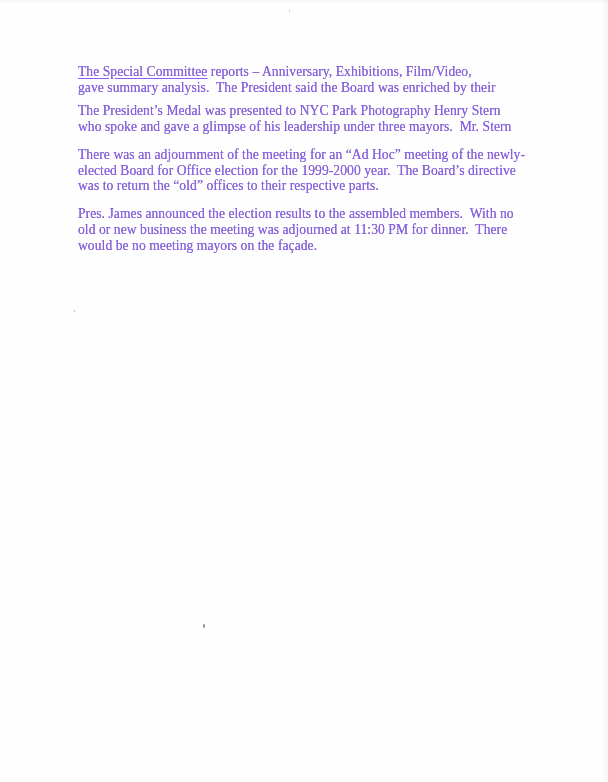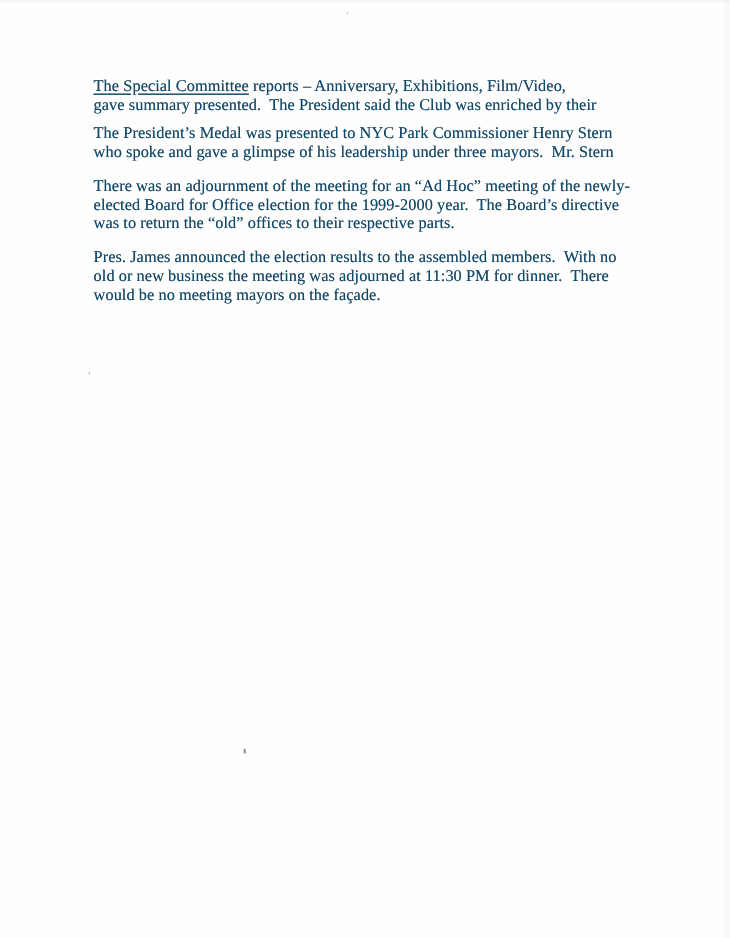--- a/index.html
+++ b/index.html
@@ -3,21 +3,21 @@
 <meta charset="utf-8">
 <style>
   html, body { margin: 0; padding: 0; background: #ffffff; }
   .page {
     position: relative;
     width: 608px;
     height: 782px;
     background: #fefefe;
     overflow: hidden;
     font-family: "Liberation Serif", "DejaVu Serif", serif;
-    color: #0c4a6e;
+    color: #8b5cf6;
   }
   
   .page::before {
     content: "";
     position: absolute;
     top: 0; left: 0; right: 0;
     height: 4px;
     background: linear-gradient(to bottom, rgba(0,0,0,0.035), rgba(0,0,0,0));
     pointer-events: none;
   }
@@ -55,25 +55,25 @@
 </style>
 </head>
 <body>
 
 <div class="page">
 
   <div class="text-block">
 
     <div class="para first">
       <div class="line"><span class="u">The Special Committee</span><span> reports – Anniversary, Exhibitions, Film/Video,</span></div>
-      <div class="line">gave summary presented.  The President said the Club was enriched by their</div>
+      <div class="line">gave summary analysis.  The President said the Board was enriched by their</div>
     </div>
 
     <div class="para">
-      <div class="line">The President’s Medal was presented to NYC Park Commissioner Henry Stern</div>
+      <div class="line">The President’s Medal was presented to NYC Park Photography Henry Stern</div>
       <div class="line">who spoke and gave a glimpse of his leadership under three mayors.  Mr. Stern</div>
     </div>
 
     <div class="para">
       <div class="line">There was an adjournment of the meeting for an “Ad Hoc” meeting of the newly-</div>
       <div class="line">elected Board for Office election for the 1999-2000 year.  The Board’s directive</div>
       <div class="line">was to return the “old” offices to their respective parts.</div>
     </div>
 
     <div class="para">

